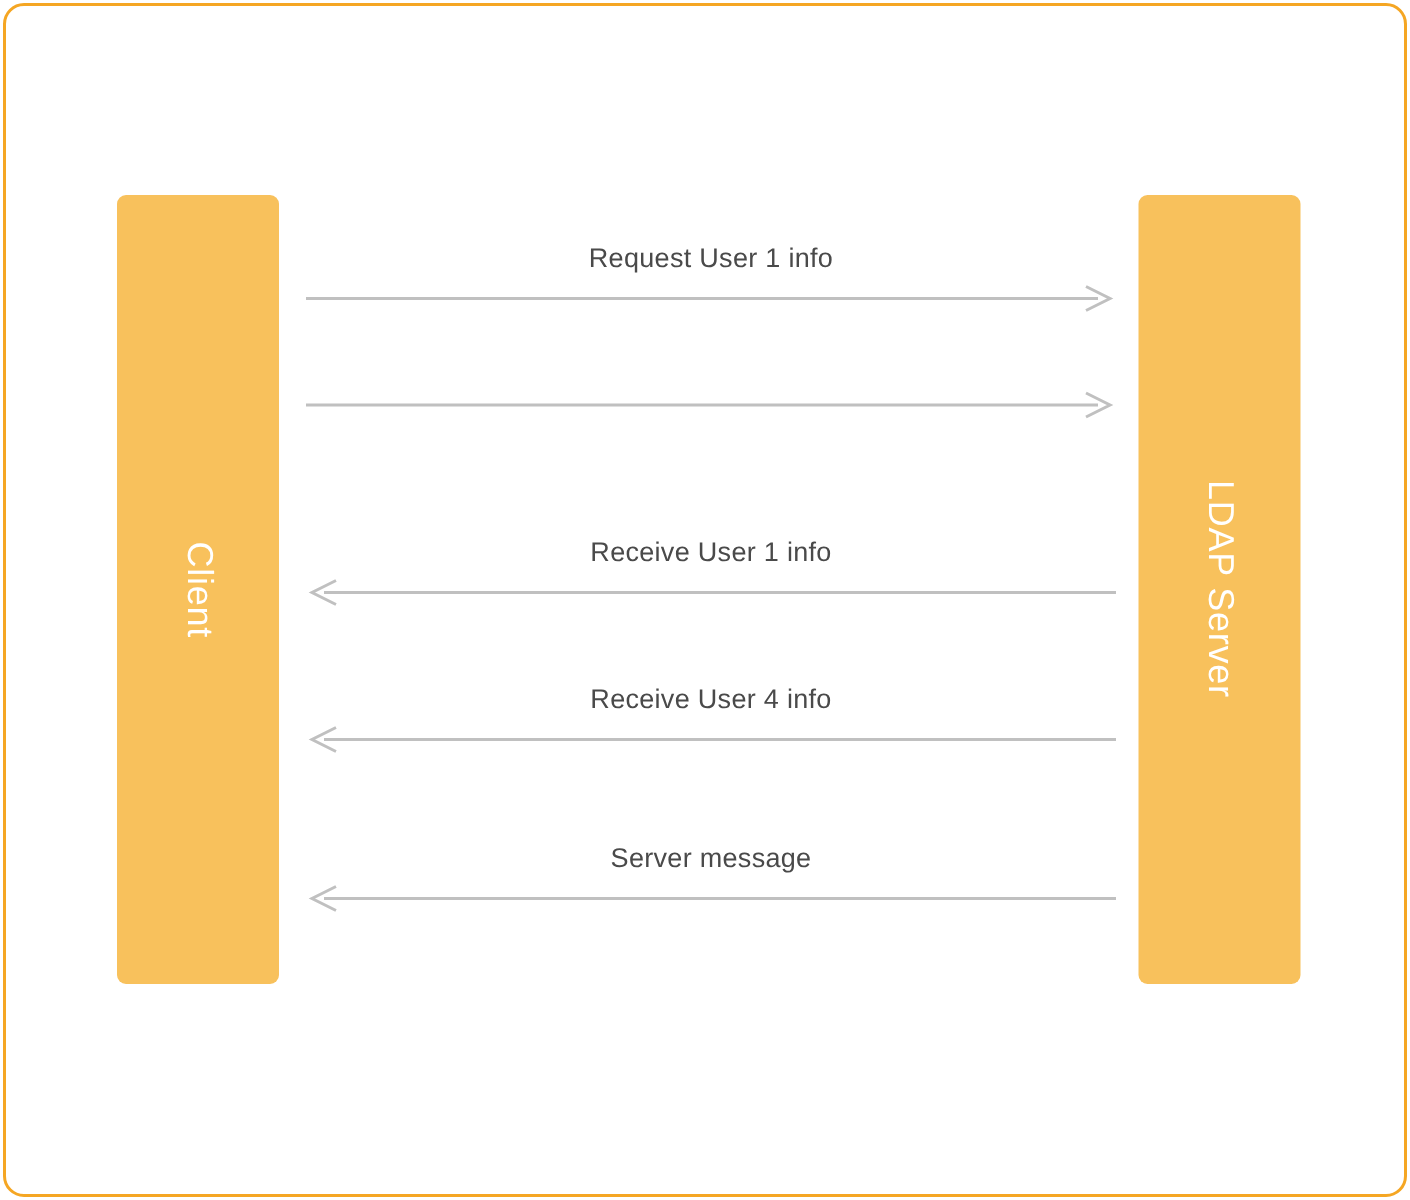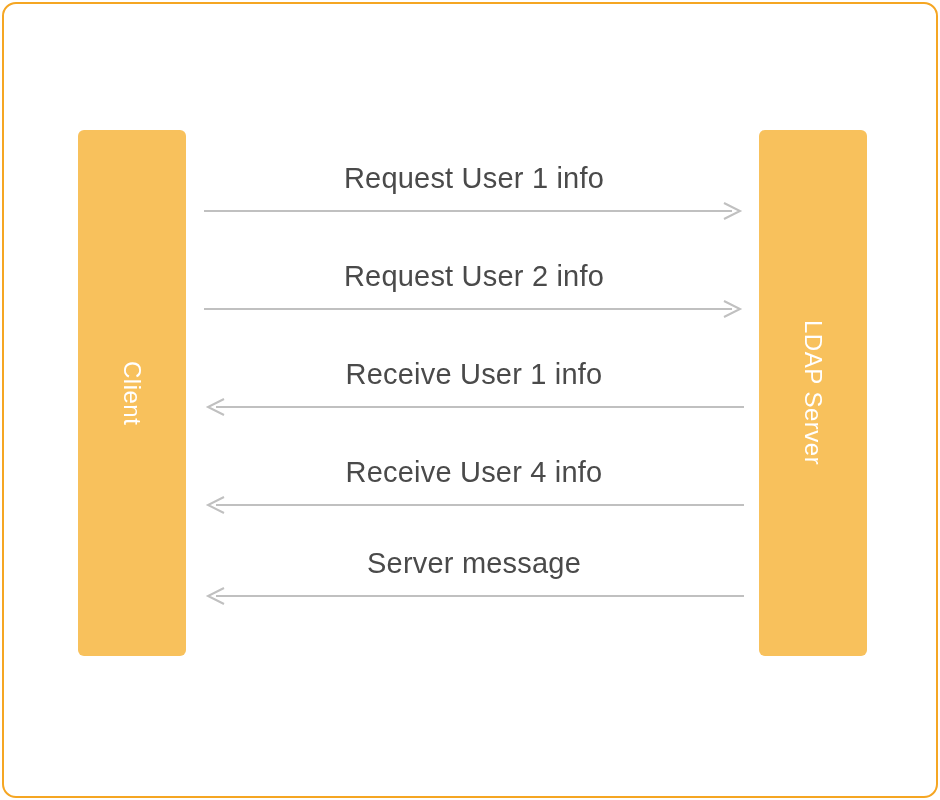--- a/index.html
+++ b/index.html
@@ -48,21 +48,21 @@
     width: 108px;
     height: 526px;
   }
   .arrow-group {
     position: absolute;
     left: 200px;
     width: 540px;
   }
   .arrow-label {
     color: #4a4a4a;
-    font-size: 29px;
+    font-size: 18px;
     font-weight: 300;
     text-align: center;
     margin-bottom: 6px;
     letter-spacing: 0.2px;
   }
   .arrow-svg {
     display: block;
     width: 100%;
     height: 20px;
   }
@@ -87,21 +87,20 @@
 
   <div class="arrow-group" style="top:158px">
     <div class="arrow-label">Request User 1 info</div>
     <svg class="arrow-svg" viewBox="0 0 540 20">
       <line class="arrow-line" x1="0" y1="10" x2="528" y2="10"></line>
       <polyline class="arrow-line" points="520,2 536,10 520,18"></polyline>
     </svg>
   </div>
 
   <div class="arrow-group" style="top:256px">
-    <div class="arrow-label">Request User 2 info</div>
     <svg class="arrow-svg" viewBox="0 0 540 20">
       <line class="arrow-line" x1="0" y1="10" x2="528" y2="10"></line>
       <polyline class="arrow-line" points="520,2 536,10 520,18"></polyline>
     </svg>
   </div>
 
   <div class="arrow-group" style="top:354px">
     <div class="arrow-label">Receive User 1 info</div>
     <svg class="arrow-svg" viewBox="0 0 540 20">
       <line class="arrow-line" x1="12" y1="10" x2="540" y2="10"></line>
@@ -110,21 +109,21 @@
   </div>
 
   <div class="arrow-group" style="top:452px">
     <div class="arrow-label">Receive User 4 info</div>
     <svg class="arrow-svg" viewBox="0 0 540 20">
       <line class="arrow-line" x1="12" y1="10" x2="540" y2="10"></line>
       <polyline class="arrow-line" points="20,2 4,10 20,18"></polyline>
     </svg>
   </div>
 
-  <div class="arrow-group" style="top:543px">
+  <div class="arrow-group" style="top:558px">
     <div class="arrow-label">Server message</div>
     <svg class="arrow-svg" viewBox="0 0 540 20">
       <line class="arrow-line" x1="12" y1="10" x2="540" y2="10"></line>
       <polyline class="arrow-line" points="20,2 4,10 20,18"></polyline>
     </svg>
   </div>
 
 </div>
 
 </body></html>

